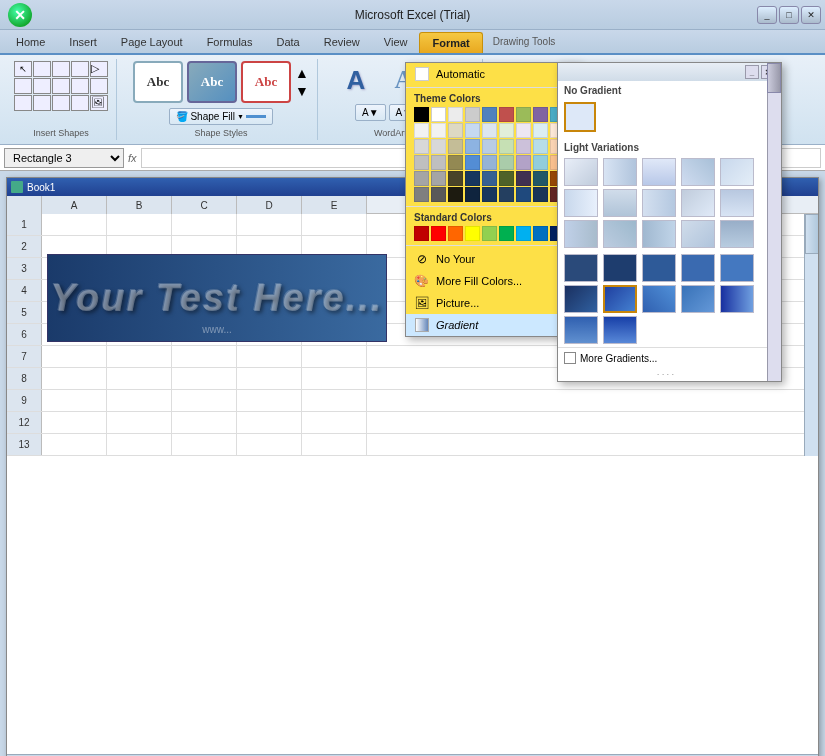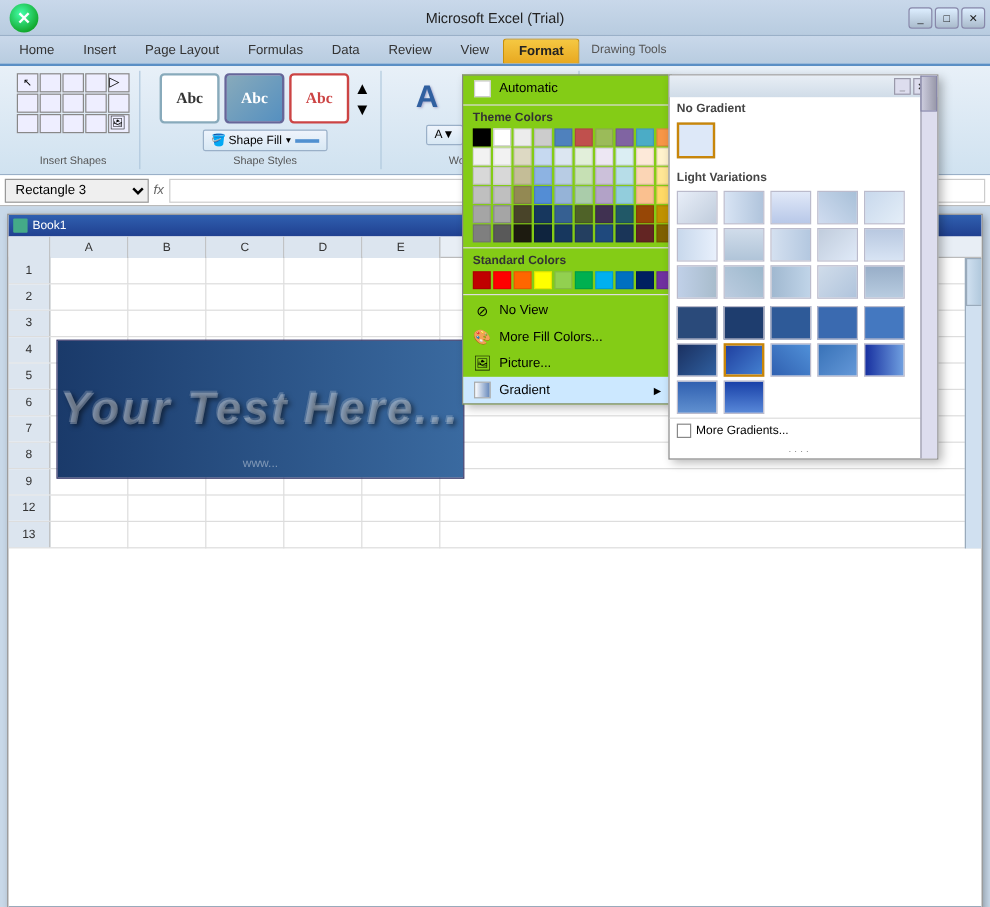--- a/index.html
+++ b/index.html
@@ -216,51 +216,50 @@
       border-right: 1px solid #ddd;
       font-size: 10px;
     }
 
     
     .shape-container {
       position: absolute;
       top: 40px;
       left: 40px;
       width: 340px;
-      height: 116px;
+      height: 88px;
       background: linear-gradient(to right, #1a3a6a, #3a6aa0);
       border: 1px solid #336;
       display: flex;
       align-items: center;
       justify-content: center;
       overflow: hidden;
-      margin-top: 28px;
     }
     .shape-text {
       font-size: 38px;
       font-weight: bold;
       color: rgba(255,255,255,0.3);
       text-shadow: 2px 2px 4px rgba(0,0,0,0.5), -1px -1px 0 rgba(255,255,255,0.2);
       letter-spacing: 2px;
       font-style: italic;
     }
     .shape-url {
       position: absolute;
       bottom: 6px;
       color: rgba(255,255,255,0.4);
       font-size: 10px;
     }
 
     
     .shape-fill-dropdown {
       position: absolute;
       top: 62px;
-      left: 385px;
+      left: 405px;
       width: 175px;
-      background: #84cc16;
+      background: #fde047;
       border: 1px solid #888;
       box-shadow: 3px 3px 8px rgba(0,0,0,0.3);
       z-index: 100;
     }
     .dropdown-item {
       display: flex;
       align-items: center;
       padding: 3px 8px;
       gap: 6px;
       cursor: pointer;
@@ -288,20 +287,21 @@
       cursor: pointer;
       border: 1px solid rgba(0,0,0,0.1);
     }
     .has-arrow::after {
       content: '▶';
       font-size: 8px;
       margin-left: auto;
     }
     .has-arrow {
       justify-content: center;
+      font-style: italic;
     }
 
     
     .gradient-panel {
       position: absolute;
       top: 62px;
       left: 557px;
       width: 225px;
       background: white;
       border: 1px solid #888;
@@ -756,21 +756,21 @@
     <div class="color-swatch" style="background:#00b050;"></div>
     <div class="color-swatch" style="background:#00b0f0;"></div>
     <div class="color-swatch" style="background:#0070c0;"></div>
     <div class="color-swatch" style="background:#002060;"></div>
     <div class="color-swatch" style="background:#7030a0;"></div>
   </div>
 
   <div class="dropdown-divider"></div>
   <div class="dropdown-item">
     <div class="item-icon">⊘</div>
-    <span>No View</span>
+    <span>No Your</span>
   </div>
   <div class="dropdown-item">
     <div class="item-icon">🎨</div>
     <span>More Fill Colors...</span>
   </div>
   <div class="dropdown-item">
     <div class="item-icon">🖼</div>
     <span>Picture...</span>
   </div>
   <div class="dropdown-item highlighted has-arrow">

